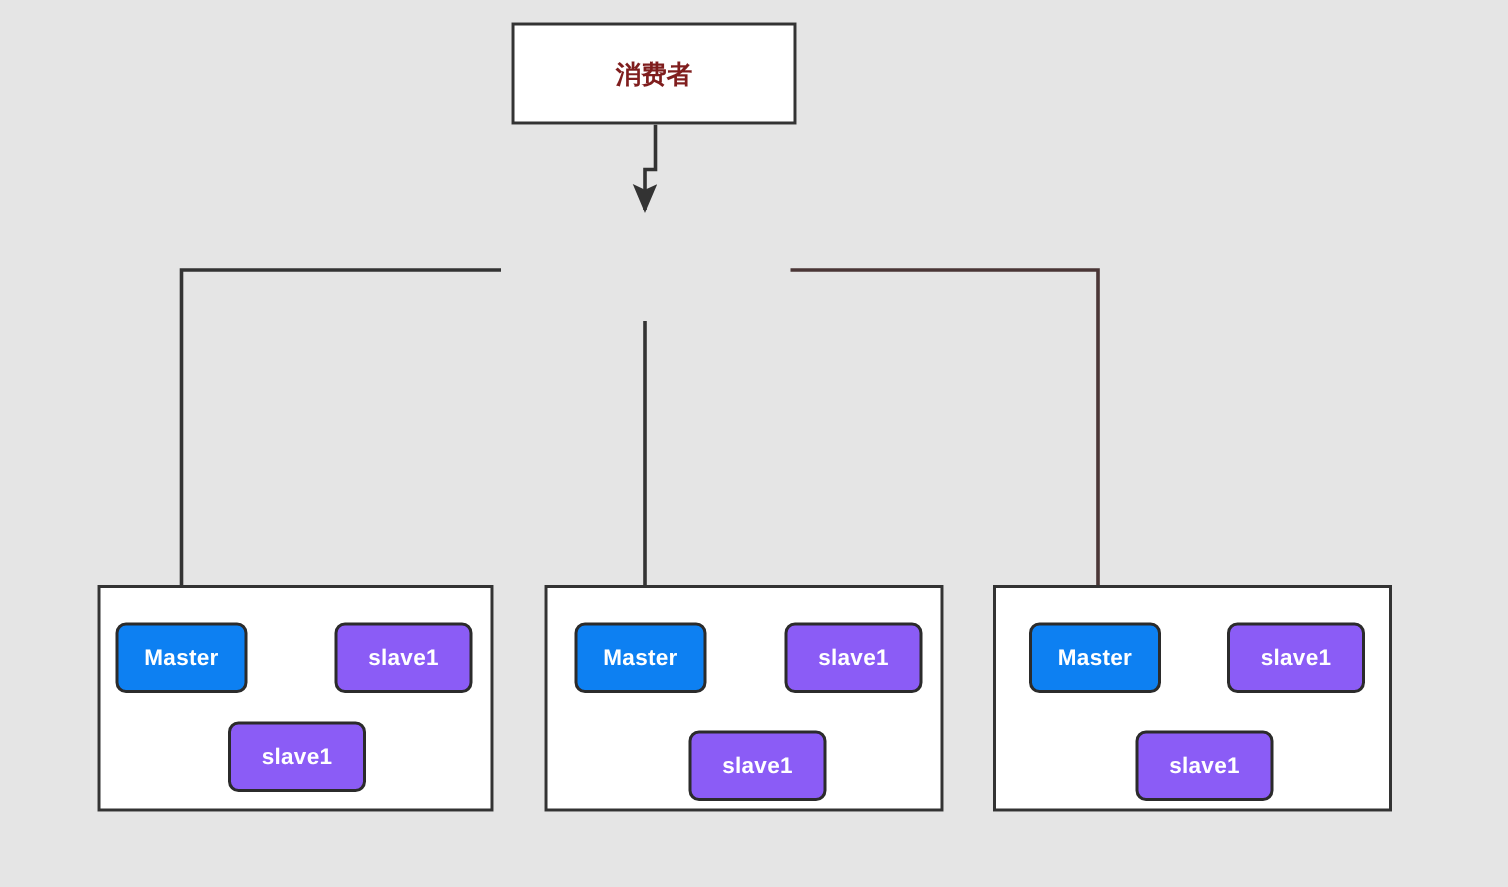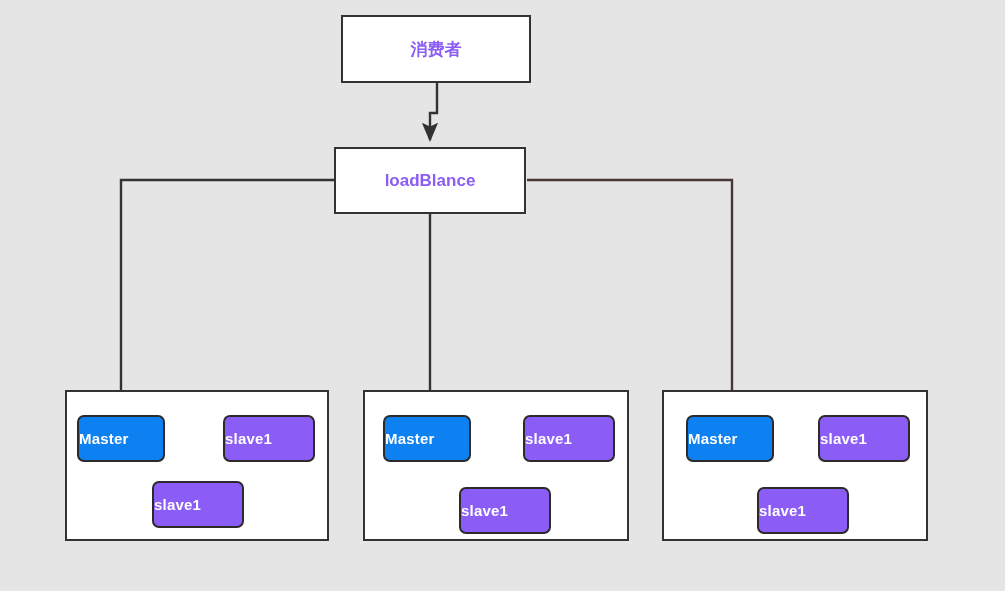--- a/index.html
+++ b/index.html
@@ -31,21 +31,21 @@
     position: absolute;
     box-sizing: border-box;
     display: flex;
     align-items: center;
     justify-content: center;
     text-align: center;
   }
   .plain-box {
     background: #ffffff;
     border: 2px solid #333333;
-    color: #8b5cf6;
+    color: #7f1d1d;
     text-align: center;
   }
   .consumer-box {
     left: 341px;
     top: 15px;
     width: 190px;
     height: 68px;
     font-size: 17px;
     font-weight: bold;
   }
@@ -69,21 +69,21 @@
   .cluster-2 { left: 363px; width: 266px; }
   .cluster-3 { left: 662px; width: 266px; }
 
   .db-node {
     position: absolute;
     box-sizing: border-box;
     border: 2px solid #2b2b2b;
     border-radius: 7px;
     display: flex;
     align-items: center;
-    justify-content: flex-start;
+    justify-content: center;
     color: #ffffff;
     font-size: 15px;
     font-weight: bold;
     letter-spacing: 0.2px;
   }
   .master { background: #0d80f2; }
   .slave  { background: #8b5cf6; }
 </style>
 </head>
 <body>
@@ -144,23 +144,20 @@
       <path d="M732,464 L761,503" fill="none" stroke="#2b2b2b" stroke-width="2.6" marker-end="url(#ahs)"></path>
 
       <path d="M849,464 L876,503" fill="none" stroke="#2b2b2b" stroke-width="2.6" marker-end="url(#ahs)"></path>
     </g>
   </svg>
 
   <div class="node plain-box consumer-box">
     <span>消费者</span>
   </div>
 
-  <div class="node plain-box lb-box">
-    <span>loadBlance</span>
-  </div>
 
   <div class="cluster cluster-1"></div>
 
   <div class="db-node master" style="left:77px; top:415px; width:88px; height:47px;">
     <span>Master</span>
   </div>
 
   <div class="db-node slave" style="left:223px; top:415px; width:92px; height:47px;">
     <span>slave1</span>
   </div>

